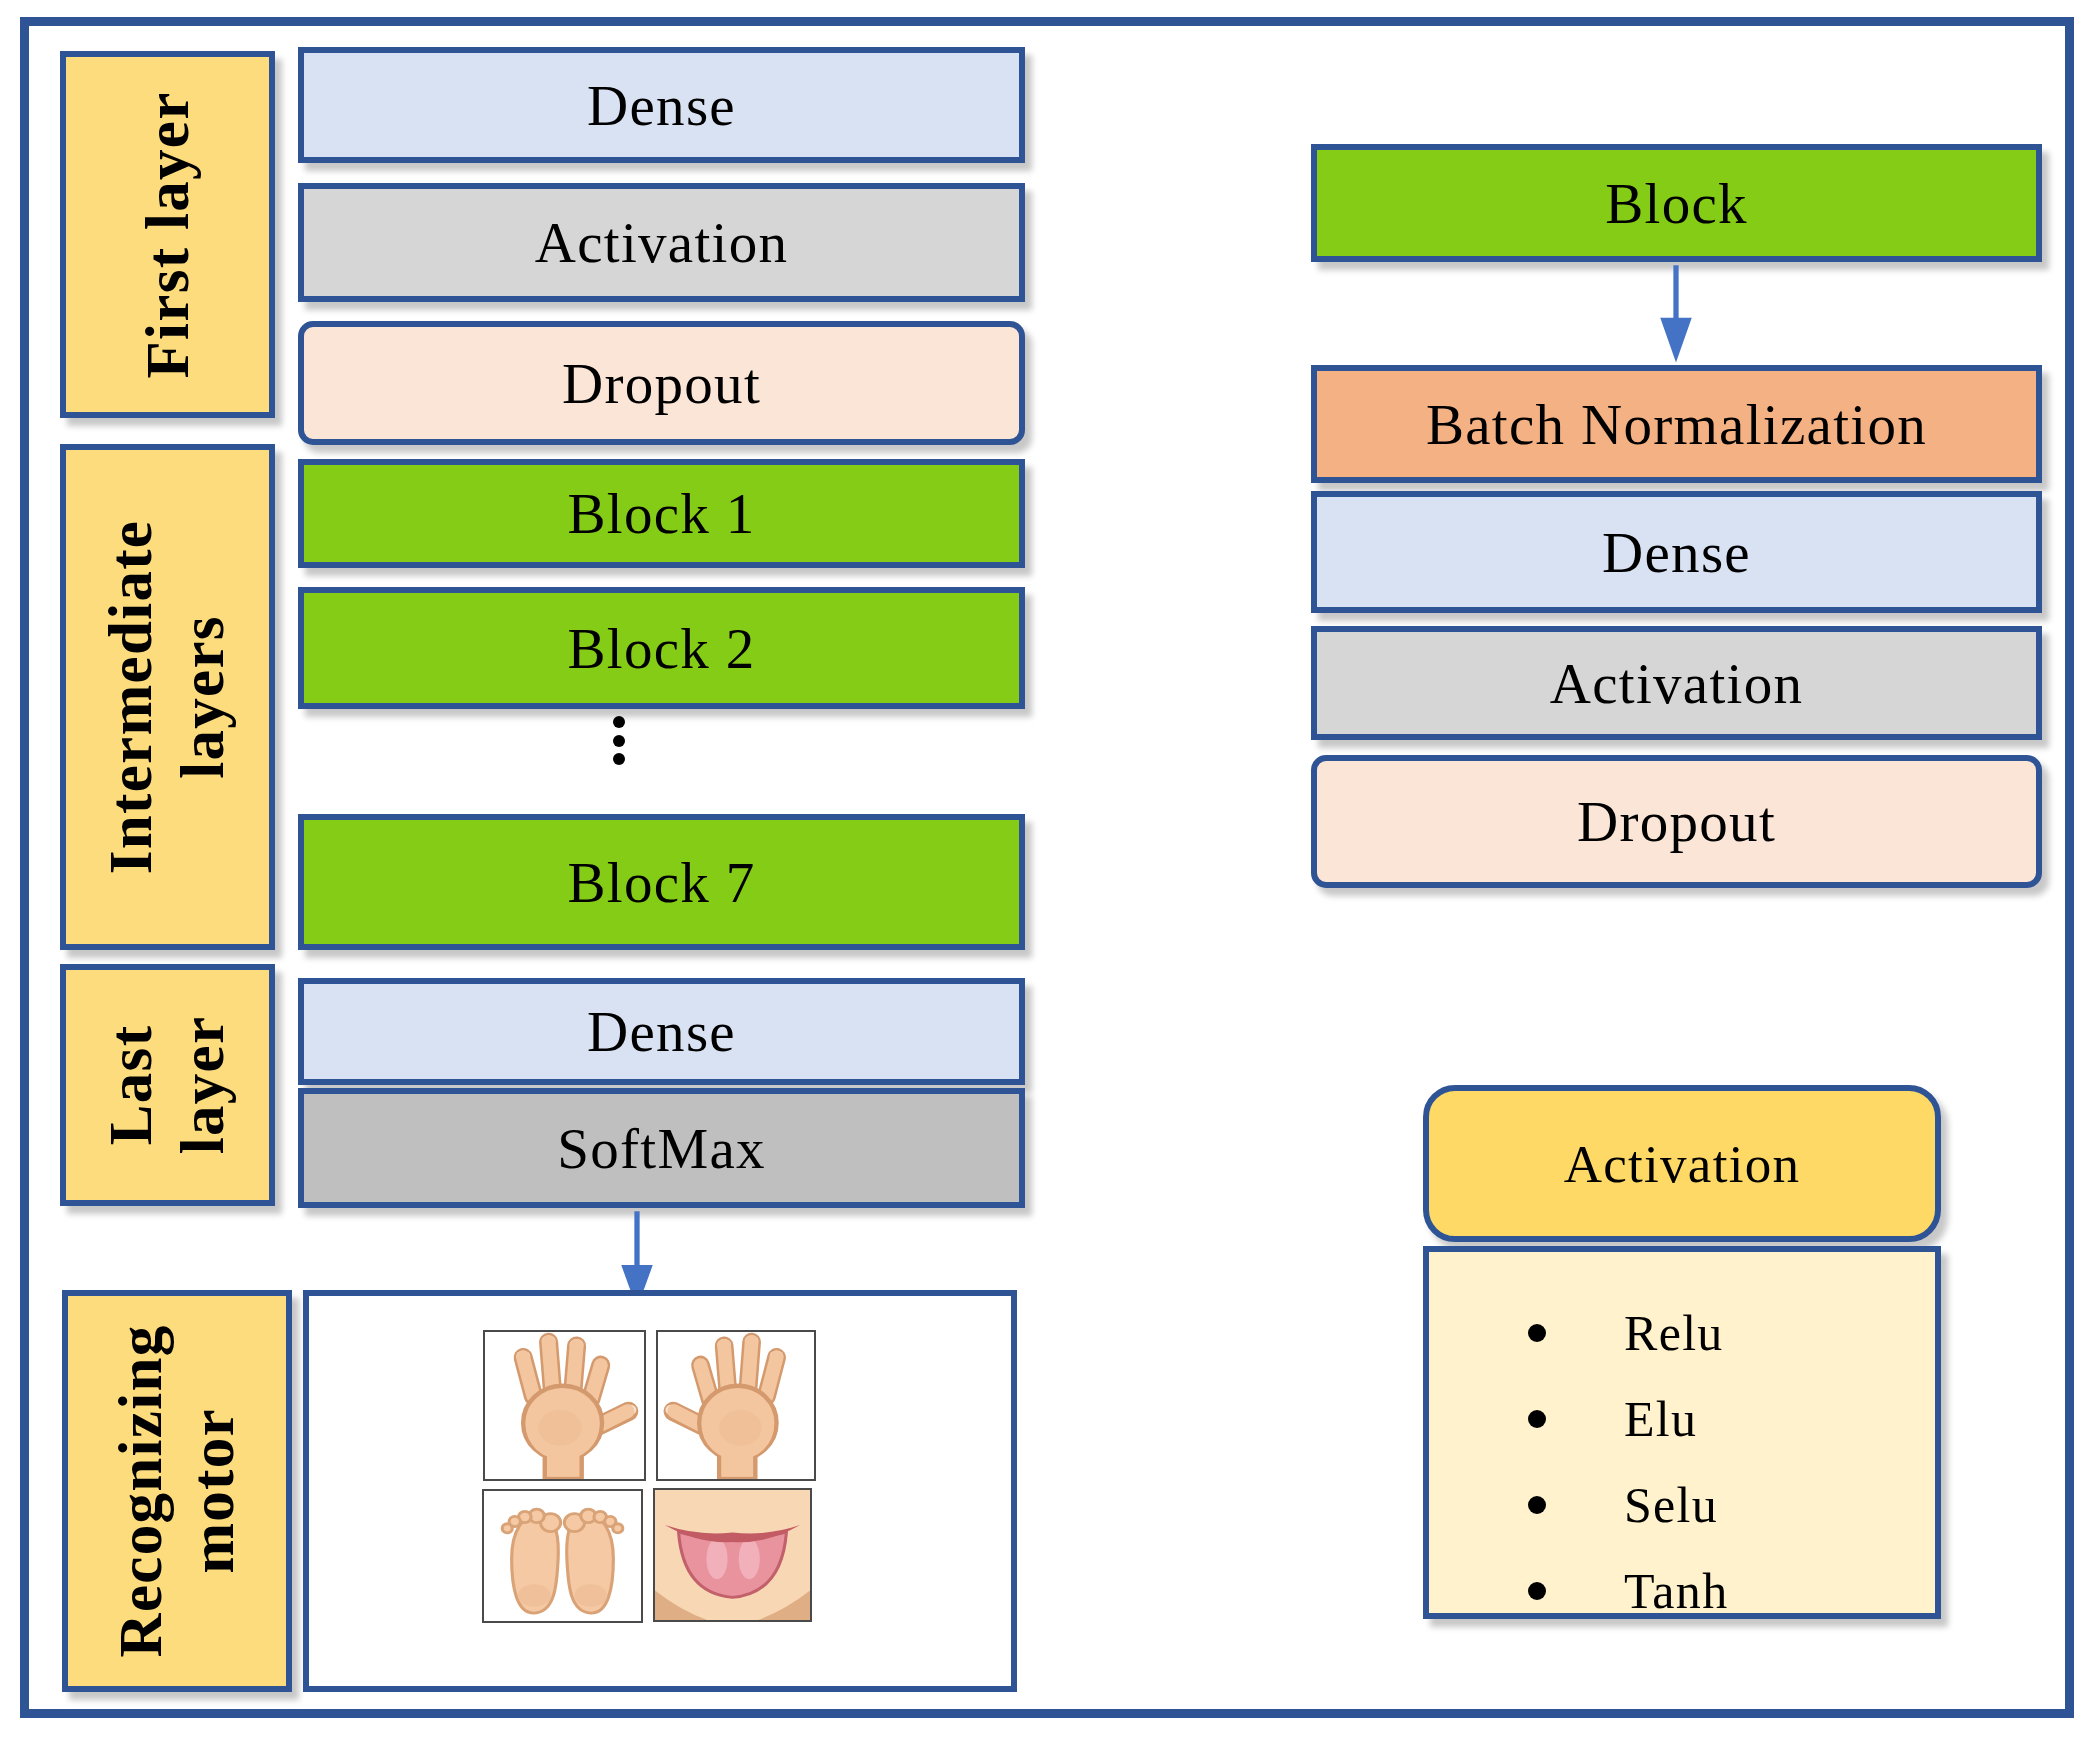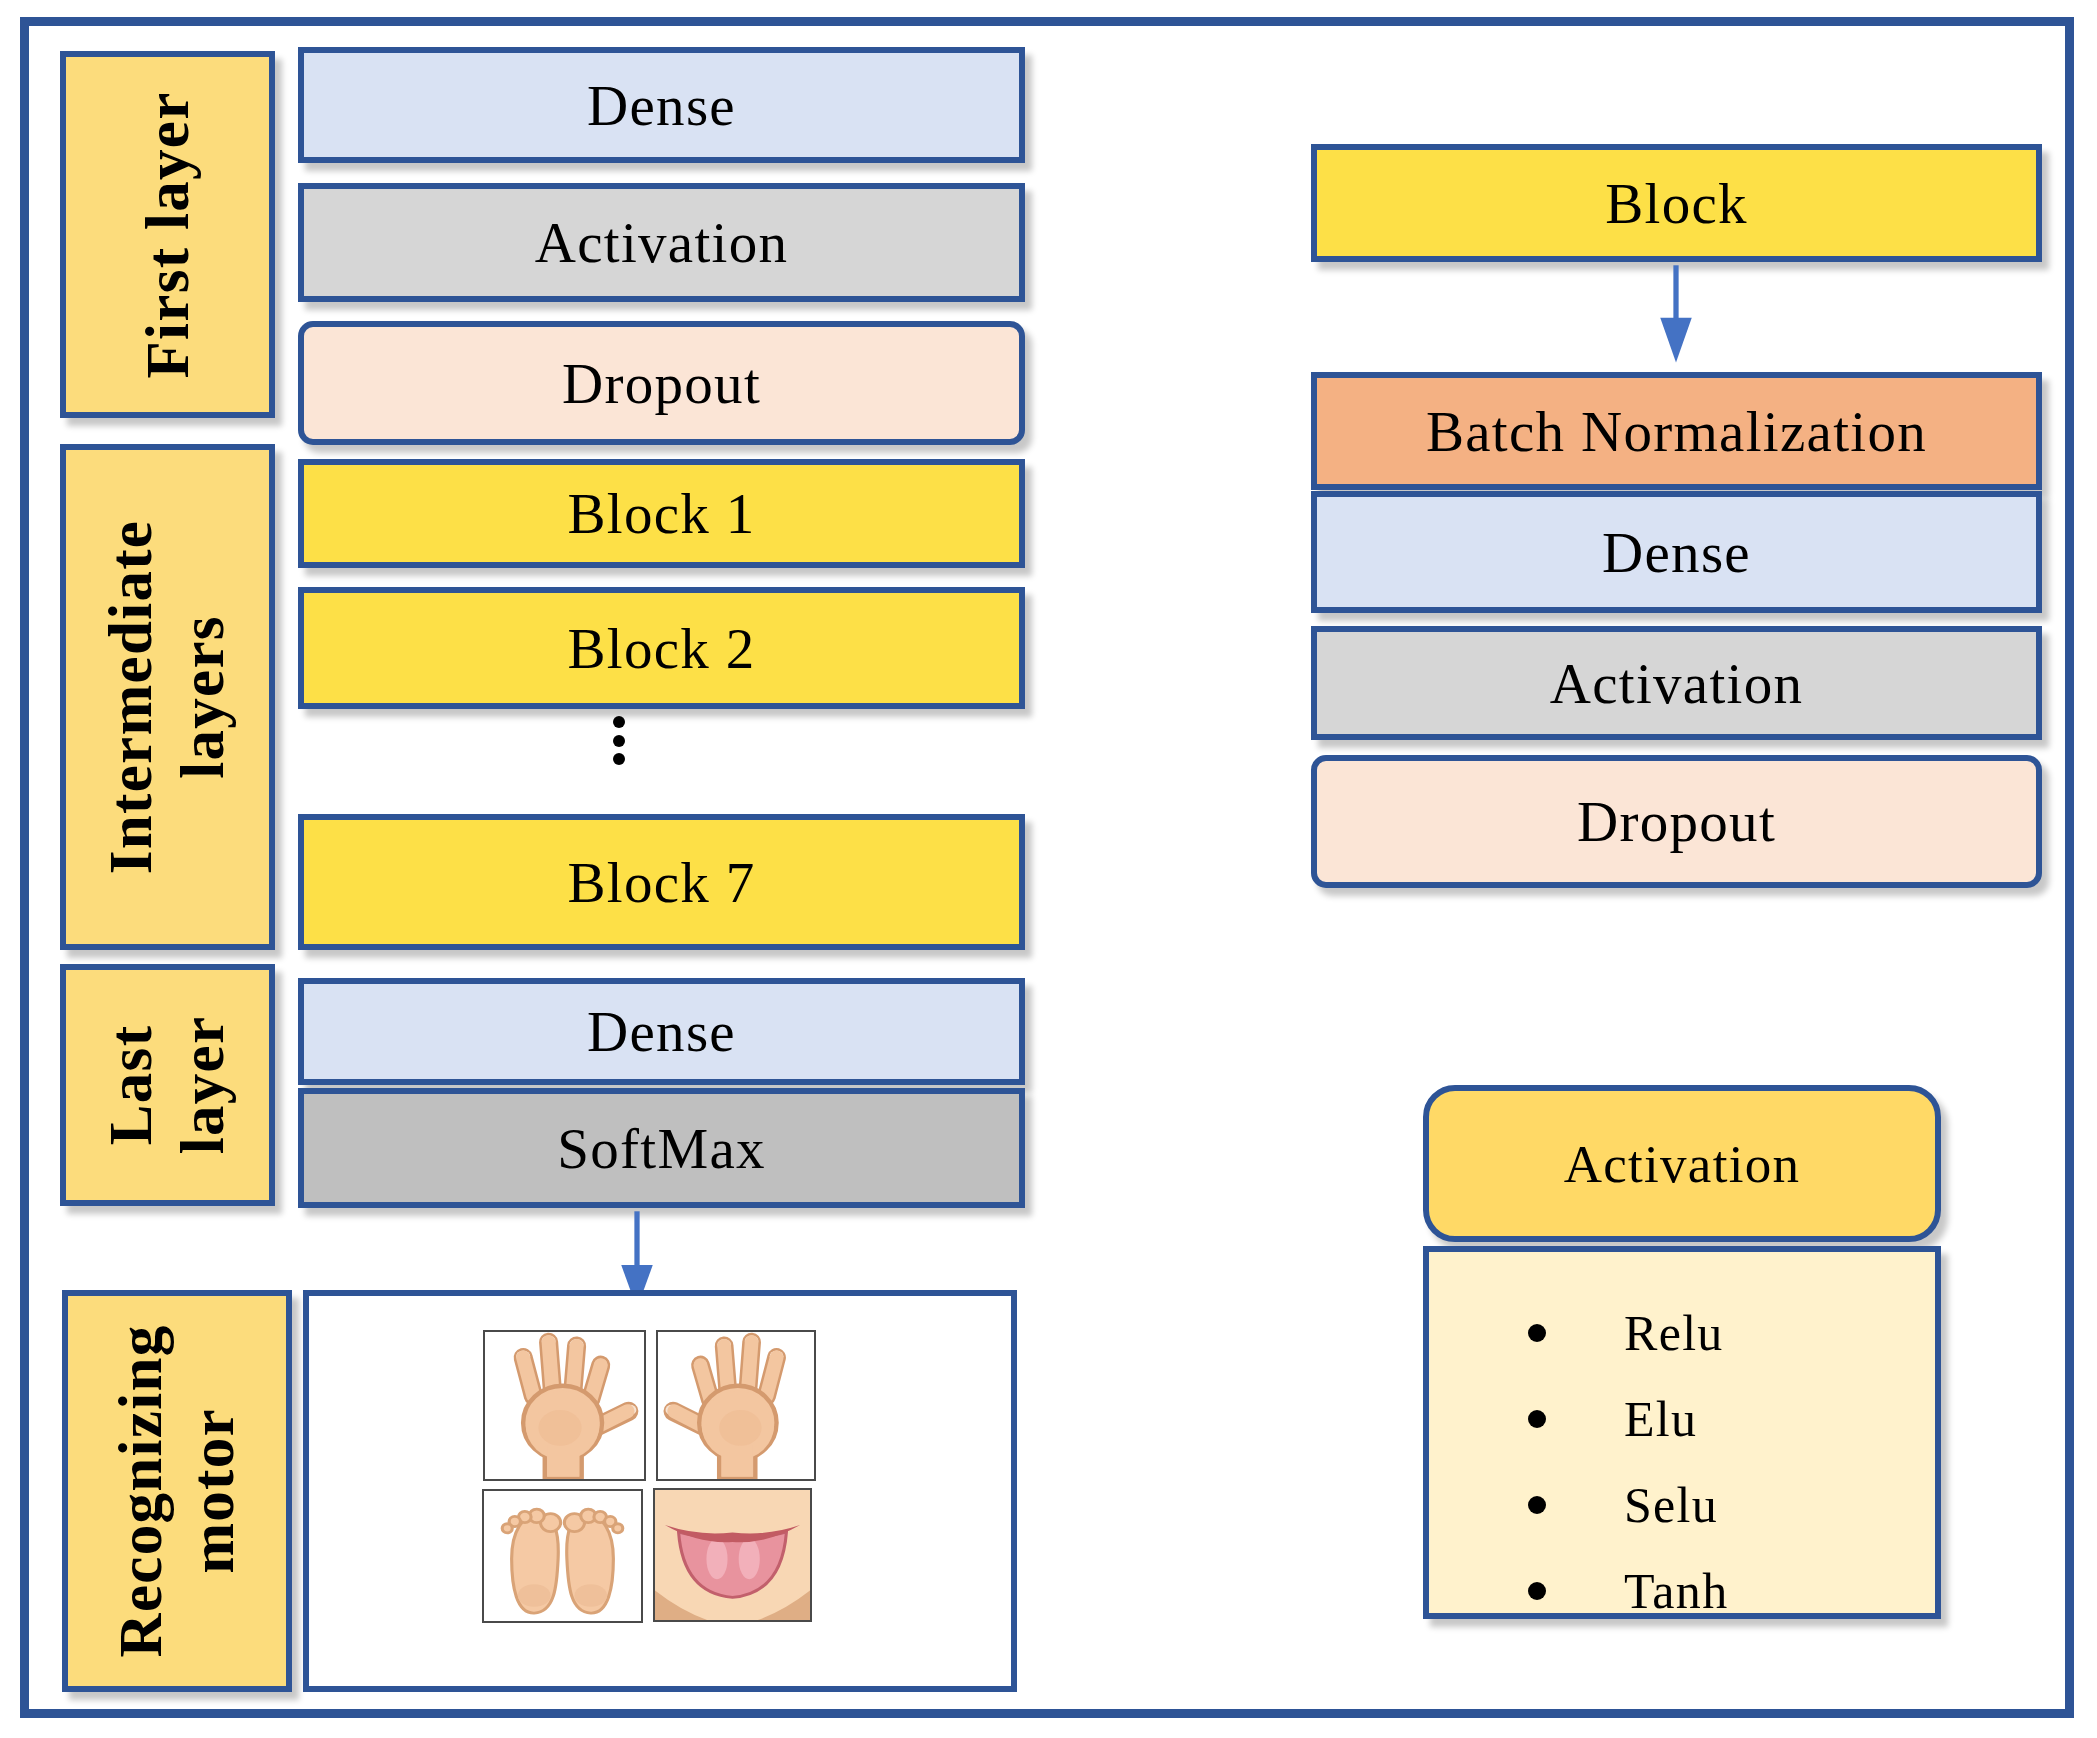--- a/index.html
+++ b/index.html
@@ -17,22 +17,22 @@
     display:flex;align-items:center;justify-content:center;
     border:6.6px solid #2e5496;
     font-size:57px;letter-spacing:1.3px;line-height:1;
     box-shadow:6.6px 8px 6px rgba(0,0,0,0.22);
     text-align:center;
   }
   .c-blue{background:#d9e2f3;}
   .c-gray{background:#d6d6d6;}
   .c-gray2{background:#bfbfbf;text-align:center;}
   .c-peach{background:#fbe5d6;border-radius:15px;}
-  .c-green{background:#fde047;}
-  .c-orange{background:#f4b183;margin-top:7px;}
+  .c-green{background:#84cc16;}
+  .c-orange{background:#f4b183;}
   .vlabel{
     display:flex;align-items:center;justify-content:center;
     background:#fcdc7c;border:6.6px solid #2e5496;
     box-shadow:6.6px 8px 6px rgba(0,0,0,0.22);
   }
   .vlabel .rot{
     transform:rotate(-90deg);
     font-weight:bold;font-size:61px;line-height:1.18;
     text-align:center;white-space:nowrap;letter-spacing:1.3px;
   }

